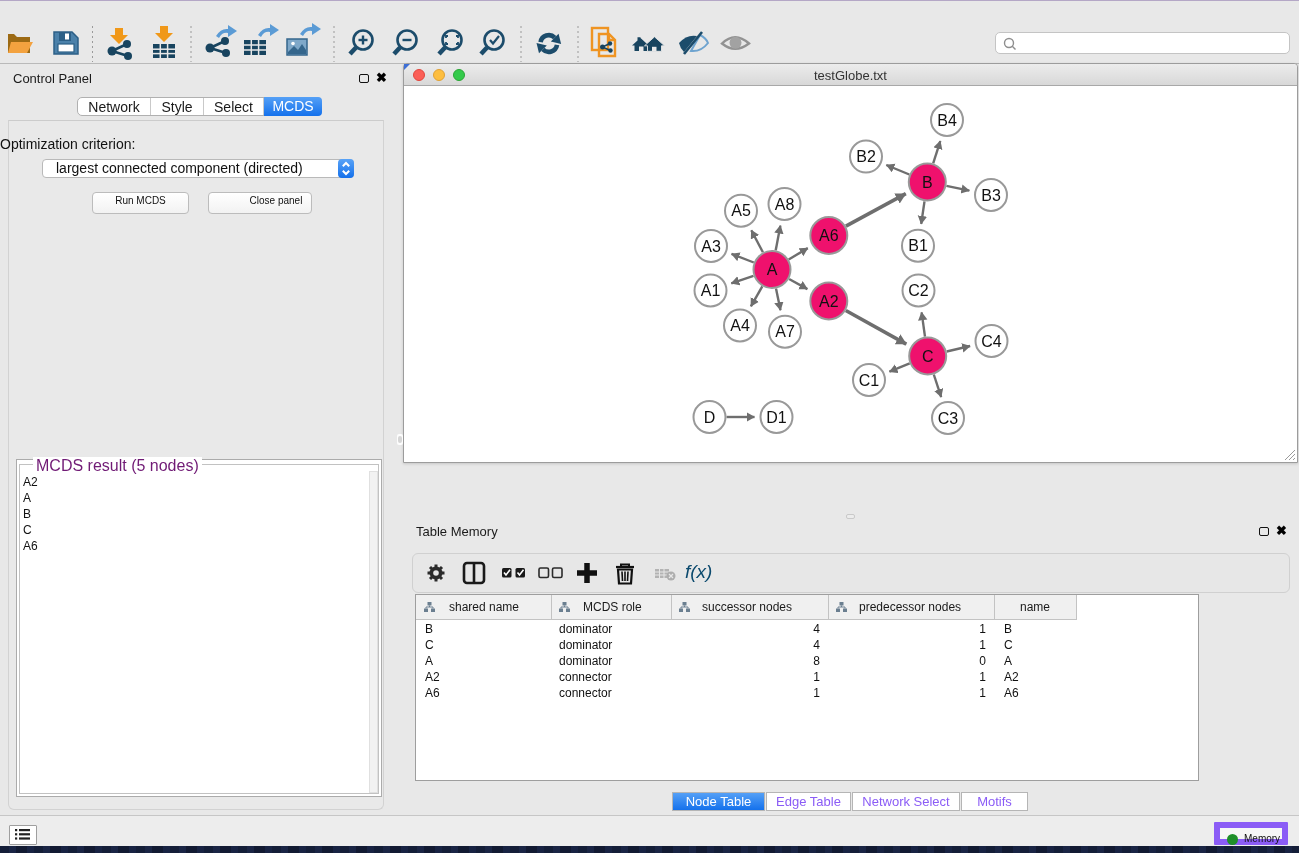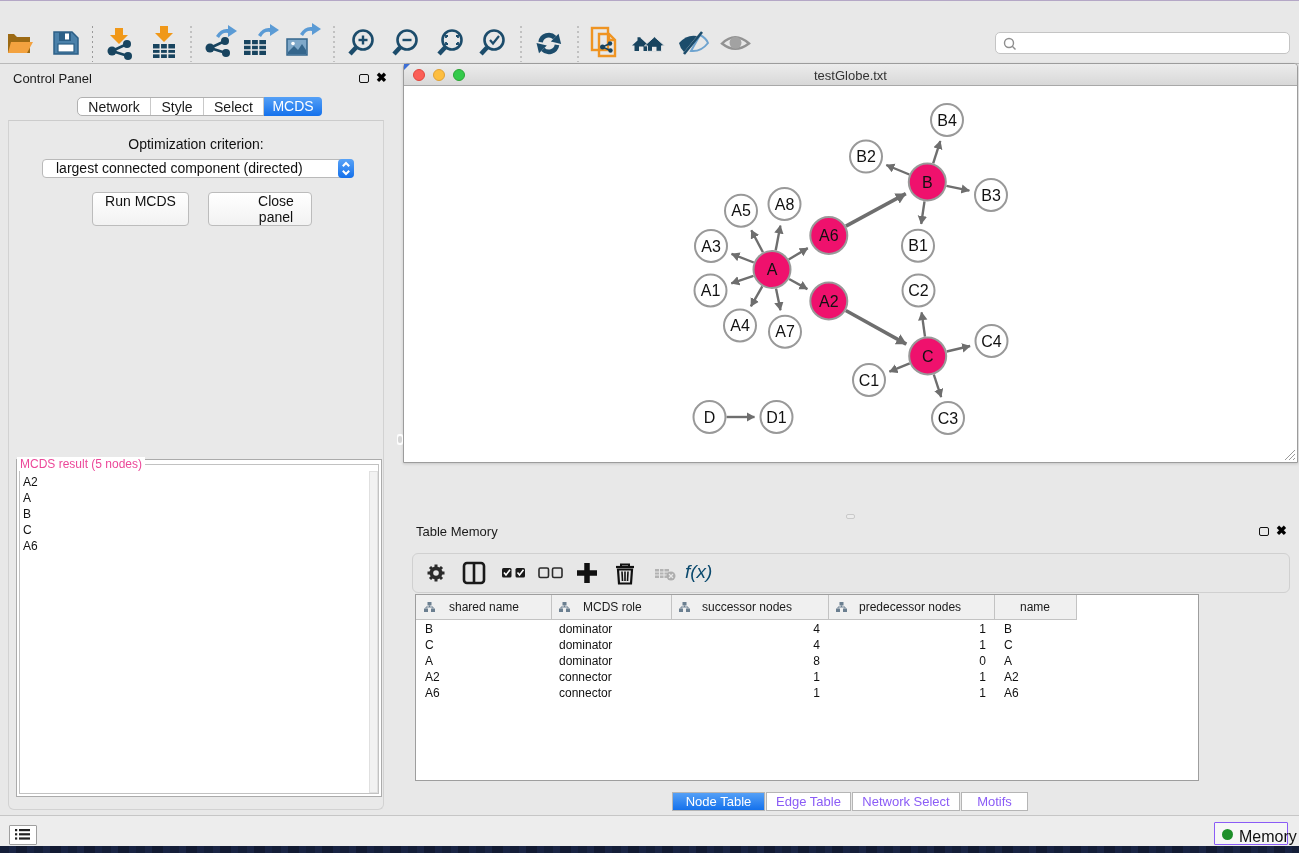--- a/index.html
+++ b/index.html
@@ -20,45 +20,45 @@
 .search { position:absolute; left:995px; top:10px; width:295px; height:22px; background:#fff; border:1px solid #c4c4c4; border-radius:5px; }
 
 .cpanel-title { left:13px; top:71px; font-size:13px; color:#1a1a1a; }
 .cp-max { left:359px; top:74px; width:10px; height:9px; border:1.5px solid #111; border-radius:2px; }
 .cp-x { left:376px; top:70px; font-size:13px; font-weight:bold; }
 .tabs { left:77px; top:97px; height:19px; display:flex; border:1px solid #b0b0b0; border-radius:5px; background:#fff; }
 .tab { font-size:14px; color:#1a1a1a; line-height:18px; border-right:1px solid #c9c9c9; text-align:center; }
 .tab:last-child { border-right:none; }
 .tab.sel { background:linear-gradient(#55a0f6,#1471ec); color:#fff; border-radius:0 4px 4px 0; margin:-1px -1px -1px 0; line-height:19px; }
 .cp-body { left:8px; top:120px; width:376px; height:690px; background:#e9e9e9; border:1px solid #d2d2d2; border-radius:0 0 6px 6px; border-top:1px solid #cccccc; }
-.optlabel { left:0; top:136px; width:392px; text-align:center; font-size:14px; color:#111; }
+.optlabel { left:0; top:136px; width:392px; font-size:14px; color:#111; }
 .combo { left:42px; top:159px; width:312px; height:19px; background:#fff; border:1px solid #b9b9b9; border-radius:4px; font-size:14px; color:#111; line-height:17px; padding-left:13px; }
 .combo-btn { position:absolute; right:-1px; top:-1px; width:16px; height:19px; background:linear-gradient(#59a3f7,#1470eb); border-radius:4px; }
-.btn { position:absolute; height:34px; background:linear-gradient(#ffffff,#f2f2f2); border:1px solid #bcbcbc; border-radius:4px; font-size:14px; color:#111; text-align:center; line-height:16px; }
+.btn { position:absolute; height:22px; background:linear-gradient(#ffffff,#f2f2f2); border:1px solid #bcbcbc; border-radius:4px; font-size:10px; color:#111; text-align:center; line-height:16px; }
 .grpbox { left:16px; top:459px; width:366px; height:338px; background:#fff; border:1px solid #ababab; }
 .grp-border { position:absolute; left:2px; top:4px; right:2px; bottom:2px; border:1px solid #c2c2c2; }
-.grp-label { position:absolute; left:0; top:-3px; background:#fff; padding:0 3px; font-size:12px; color:#ec4899; }
+.grp-label { position:absolute; left:16px; top:-3px; background:#fff; padding:0 3px; font-size:16px; color:#701a75; }
 .grp-list { position:absolute; left:4px; top:14px; right:12px; bottom:3px; font-size:12px; color:#111; line-height:16px; padding-left:2px; }
 .grp-scroll { position:absolute; right:3px; top:11px; width:9px; bottom:3px; background:#f2f2f2; border:1px solid #e0e0e0; }
 
 .netwin { left:403px; top:63px; width:895px; height:400px; border:1px solid #9c9c9c; border-radius:4px 4px 0 0; background:#fff; box-shadow:0 1px 3px rgba(0,0,0,0.15); }
 .net-titlebar { position:absolute; left:0; top:0; width:100%; height:22px; background:linear-gradient(#ececec,#d8d8d8); border-bottom:1px solid #a8a8a8; border-radius:4px 4px 0 0; }
 .ntl { position:absolute; top:5px; width:12px; height:12px; border-radius:50%; }
 .net-title { position:absolute; top:4px; left:0; width:100%; text-align:center; font-size:13px; color:#333; }
 
 .tp-title { left:416px; top:524px; font-size:13px; color:#1a1a1a; }
 .tp-max { left:1259px; top:527px; width:10px; height:9px; border:1.5px solid #111; border-radius:2px; }
 .tp-x { left:1276px; top:523px; font-size:13px; font-weight:bold; }
 .tp-toolbar { left:412px; top:553px; width:878px; height:40px; background:#e7e7e7; border:1px solid #d0d0d0; border-radius:6px; }
 .ttable { left:415px; top:594px; width:784px; height:187px; background:#fff; border:1px solid #9e9e9e; }
 .bottab { position:absolute; top:792px; height:19px; background:#fff; border:1px solid #b5b5b5; font-size:13px; color:#8b5cf6; text-align:center; line-height:18px; }
 .bottab.sel { background:linear-gradient(#55a0f6,#1471ec); color:#fff; }
 
 .statusbar { left:0; top:815px; width:1299px; height:31px; background:#ededed; border-top:1px solid #c6c6c6; }
-.memory { position:absolute; left:1214px; top:822px; width:74px; height:23px; background:#f6f6f6; border:1px solid #8b5cf6; border-radius:1px; font-size:16px; color:#111; }
+.memory { position:absolute; left:1214px; top:822px; width:74px; height:23px; background:#f6f6f6; border:6px solid #8b5cf6; border-radius:1px; font-size:10px; color:#111; }
 .deskbottom { left:0; top:846px; width:1299px; height:7px; background:repeating-linear-gradient(90deg,#141e38 0 9px,#1a2545 9px 16px,#121a32 16px 27px,#182343 27px 34px); }
 </style>
 </head>
 <body>
 <div class="screen">
 <div class="abs deskline"></div>
 <div class="abs toolbar">
   <svg width="780" height="42" style="position:absolute;left:0;top:0">
 
     <path d="M8 12 L14 12 L17 15 L30 15 L30 19 L8 19 Z" fill="#9c6a14"></path>

